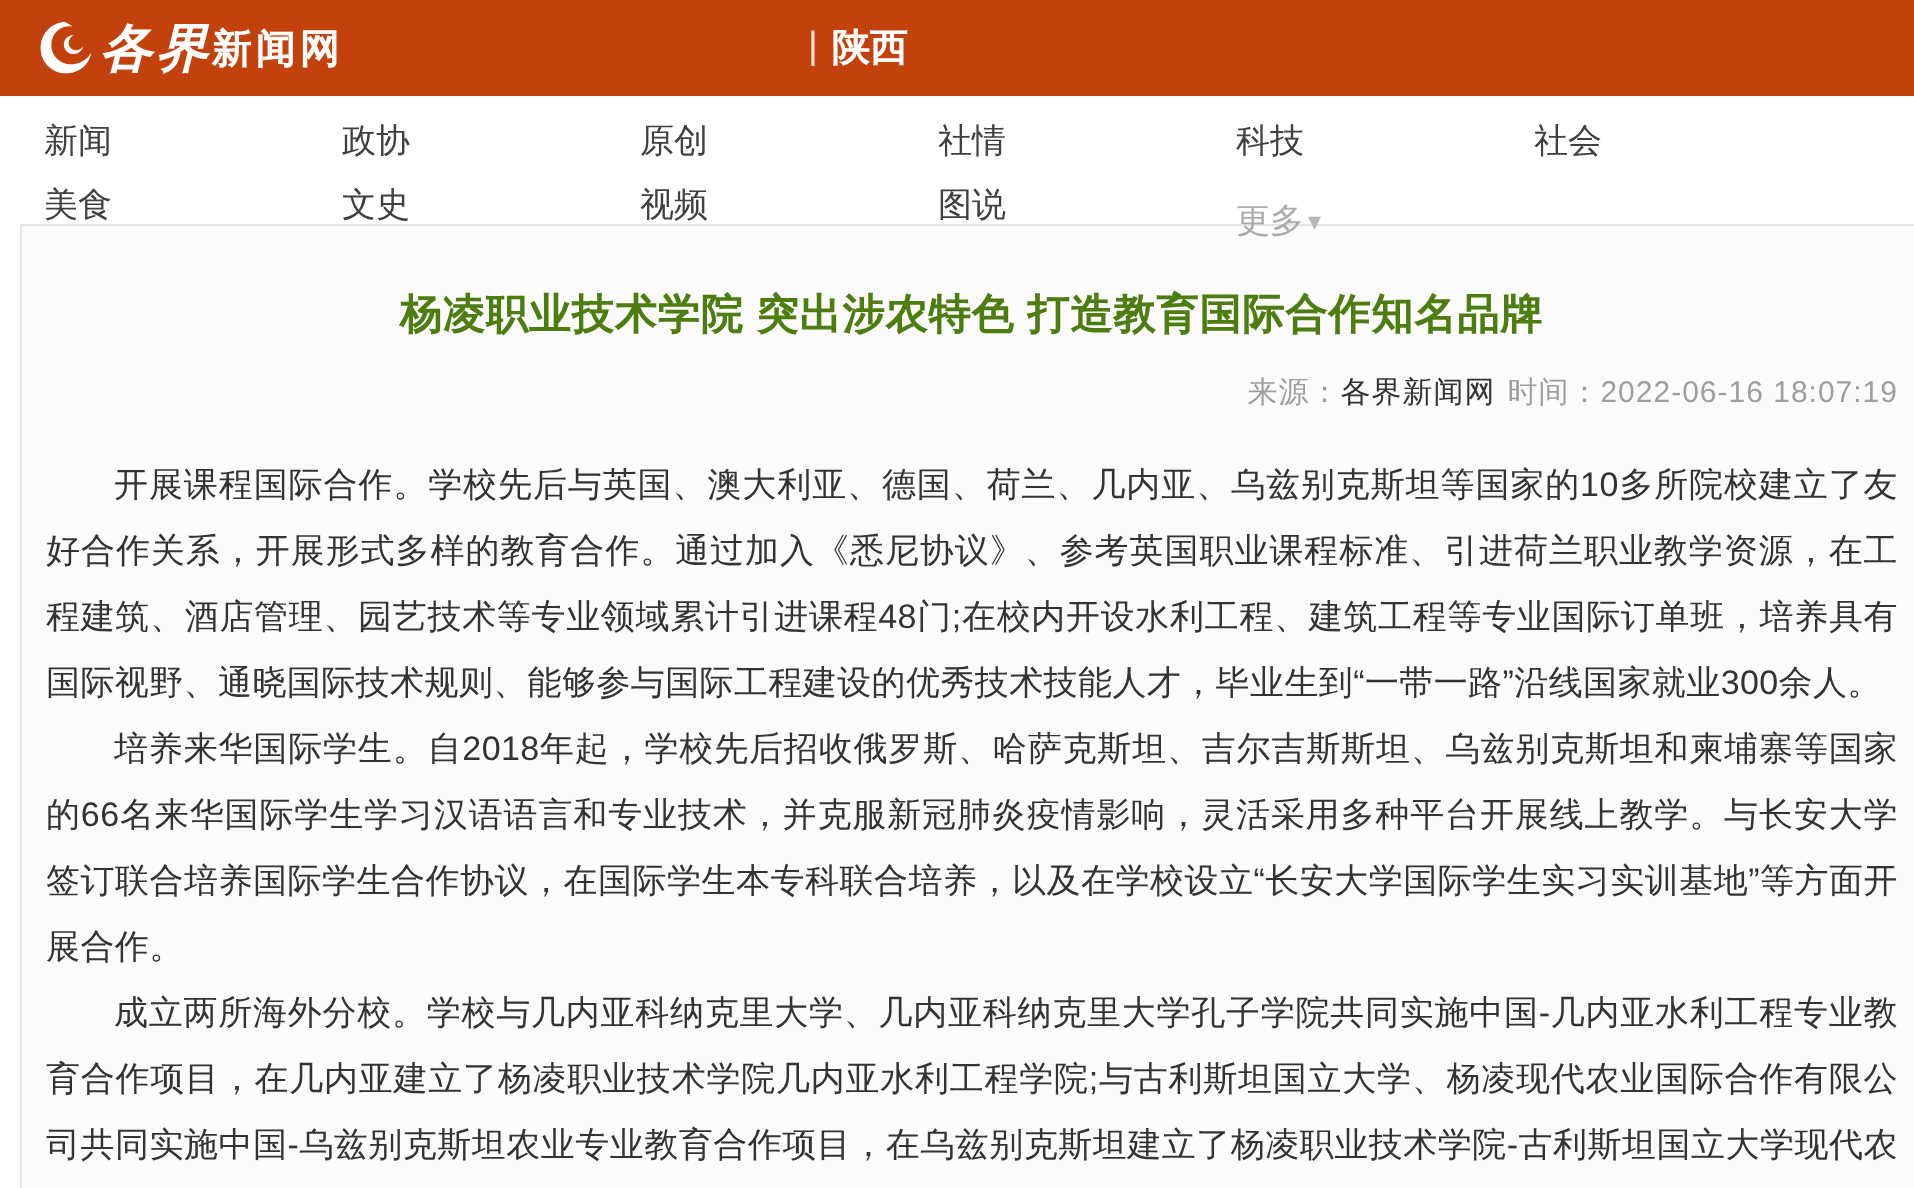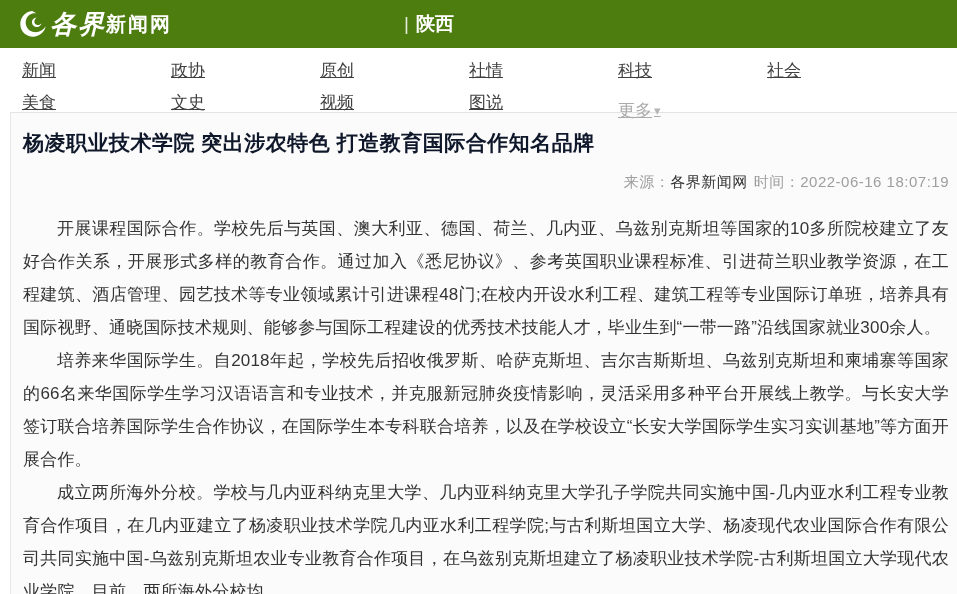--- a/index.html
+++ b/index.html
@@ -6,21 +6,21 @@
   html, body {
     width: 957px; height: 594px;
     background: #ffffff;
     overflow: hidden;
     font-family: "Liberation Sans", sans-serif;
   }
 
   
   .site-header {
     height: 48px;
-    background: #4d7c0f;
+    background: #c2410c;
     display: flex;
     align-items: center;
     color: #ffffff;
   }
   .brand {
     display: flex;
     align-items: center;
     margin-left: 18px;
     cursor: pointer;
   }
@@ -62,21 +62,20 @@
     display: grid;
     grid-template-columns: repeat(6, 149px);
     height: 26px;
     align-items: center;
   }
   .nav-item {
     font-size: 17px;
     color: #404040;
     cursor: pointer;
     white-space: nowrap;
-    text-decoration: underline;
   }
   .nav-more {
     color: #ababab;
     display: inline-flex;
     align-items: center;
     gap: 2px;
     margin-top: 16px;
   }
   .chevron { font-size: 13px; color: #b5b5b5; }
 
@@ -84,26 +83,26 @@
   .content-card {
     margin-left: 10px;
     width: 947px;
     min-height: 482px;
     background: #fbfbfb;
     border-top: 1px solid #e4e4e4;
     border-left: 1px solid #e7e7e7;
     padding: 14px 8px 0 12px;
   }
   .article-title {
-    text-align: left;
+    text-align: center;
     font-size: 21px;
     font-weight: bold;
-    color: #0f172a;
+    color: #4d7c0f;
     letter-spacing: 0.5px;
-    margin-top: 2px;
+    margin-top: 16px;
   }
   .article-meta {
     text-align: right;
     font-size: 15px;
     color: #9e9e9e;
     margin-top: 16px;
     letter-spacing: 0.5px;
   }
   .article-meta .meta-source { color: #333333; }
   .article-meta .meta-sep { display: inline-block; width: 6px; }

